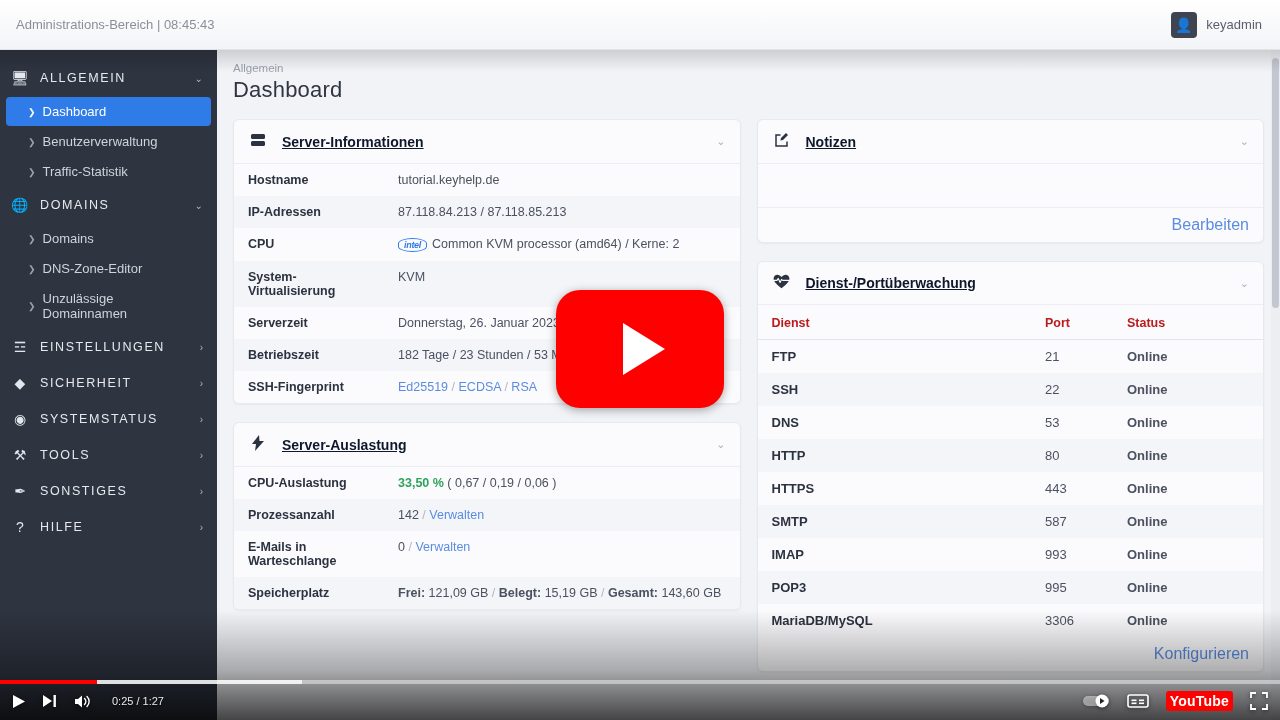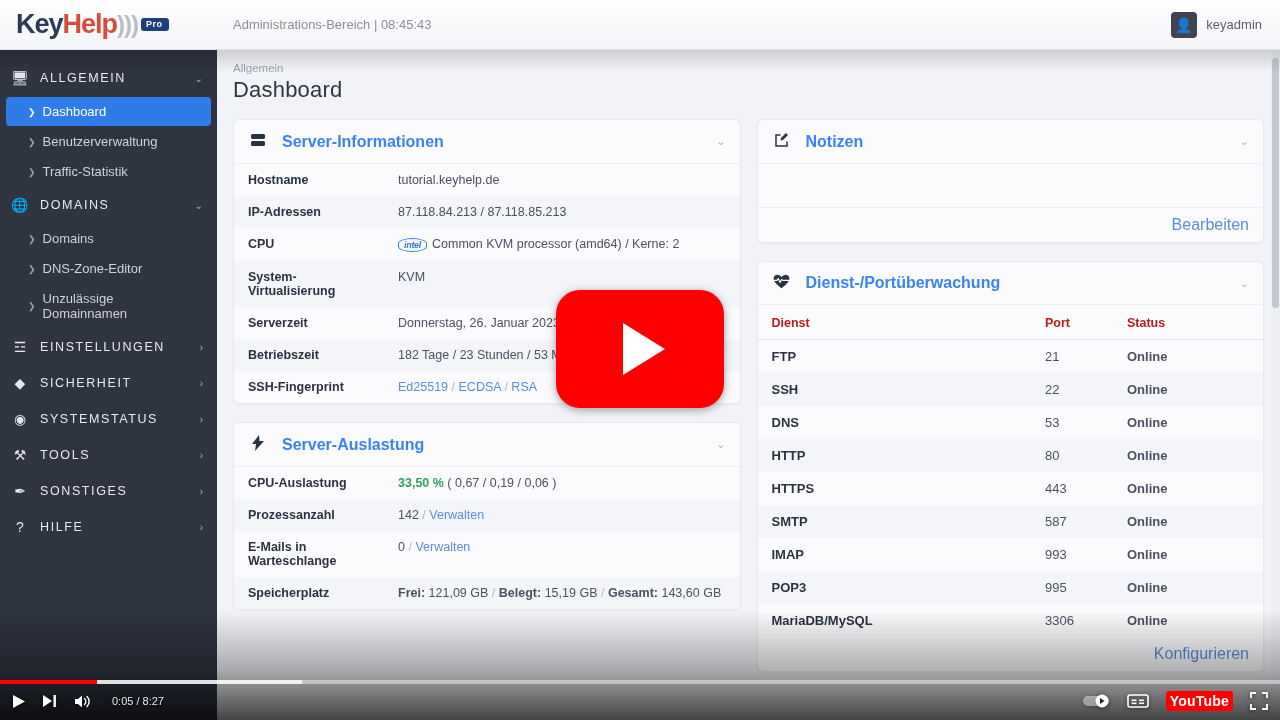--- a/index.html
+++ b/index.html
@@ -57,21 +57,21 @@
   .content { flex:1; min-width:0; padding:12px 16px 0 16px; overflow:hidden; position:relative; }
   .breadcrumb { color:#9aa0ab; font-size:11.5px; margin-bottom:3px; }
   .page-title { font-size:22px; color:#2f3542; font-weight:400; margin-bottom:16px; letter-spacing:.2px; }
 
   .cols { display:flex; gap:16px; align-items:flex-start; }
   .col { flex:1; min-width:0; display:flex; flex-direction:column; gap:18px; }
 
   .card { background:#fbfbfd; border:1px solid #e7e9ef; border-radius:6px; box-shadow:0 1px 2px rgba(30,35,50,.05); overflow:hidden; }
   .card-head { display:flex; align-items:center; gap:14px; padding:12px 14px; border-bottom:1px solid #eceef3; }
   .card-head .c-icon { width:20px; text-align:center; font-size:15px; color:#2b3240; flex:0 0 20px; }
-  .card-head .c-title { flex:1; font-size:16px; font-weight:700; color:#3b82f6; }
+  .card-head .c-title { flex:1; font-size:14px; font-weight:700; color:#0f172a;text-decoration:underline; }
   .card-head .c-chev { color:#aab0bb; font-size:11px; cursor:pointer; }
 
   table.kv { width:100%; border-collapse:collapse; }
   table.kv td { padding:9px 14px; font-size:12.5px; vertical-align:top; color:#4b5160; }
   table.kv td.k { width:150px; font-weight:700; color:#2b3240; }
   table.kv tr:nth-child(even) { background:#f4f5f9; }
   .lnk { color:#5b8ce0; text-decoration:none; }
   .muted-sep { color:#b2b7c2; }
   .green { color:#2fa25b; font-weight:700; }
   .intel-badge {
@@ -139,25 +139,20 @@
   }
 </style>
 </head>
 <body>
 
 <div id="root">
 
   <div class="app">
 
     <div class="topbar">
-      <div class="brand">
-        <div class="brand-logo">
-          <span class="brand-key">Key</span><span class="brand-help">Help</span><span class="brand-paren">)))</span><span class="brand-pro">Pro</span>
-        </div>
-      </div>
       <div class="topbar-title">Administrations-Bereich | 08:45:43</div>
       <div class="topbar-user">
         <span class="avatar">👤</span>
         <span>keyadmin</span>
       </div>
     </div>
 
     <div class="body-row">
 
       <nav class="sidebar">
@@ -486,21 +481,21 @@
               <rect x="11.5" y="1" width="2.4" height="12"></rect>
             </svg>
         </span>
         <span class="yt-btn">
           <svg width="18" height="15" viewBox="0 0 18 15" fill="#fff">
               <path d="M1 5h3l4-3.5v12L4 10H1z"></path>
               <path d="M10.5 4.5a4 4 0 010 6" stroke="#fff" stroke-width="1.4" fill="none" stroke-linecap="round"></path>
               <path d="M13 2.5a7 7 0 010 10" stroke="#fff" stroke-width="1.4" fill="none" stroke-linecap="round"></path>
             </svg>
         </span>
-        <span class="yt-time">0:05 / 8:27</span>
+        <span class="yt-time">0:25 / 1:27</span>
       </div>
 
       <div class="yt-right">
         <span class="yt-btn">
           <svg width="28" height="16" viewBox="0 0 28 16">
               <rect x="1" y="3" width="26" height="10" rx="5" fill="rgba(255,255,255,.45)"></rect>
               <circle cx="20" cy="8" r="6.5" fill="#fff"></circle>
               <path d="M18 5l4.5 3-4.5 3z" fill="#222"></path>
             </svg>
         </span>

